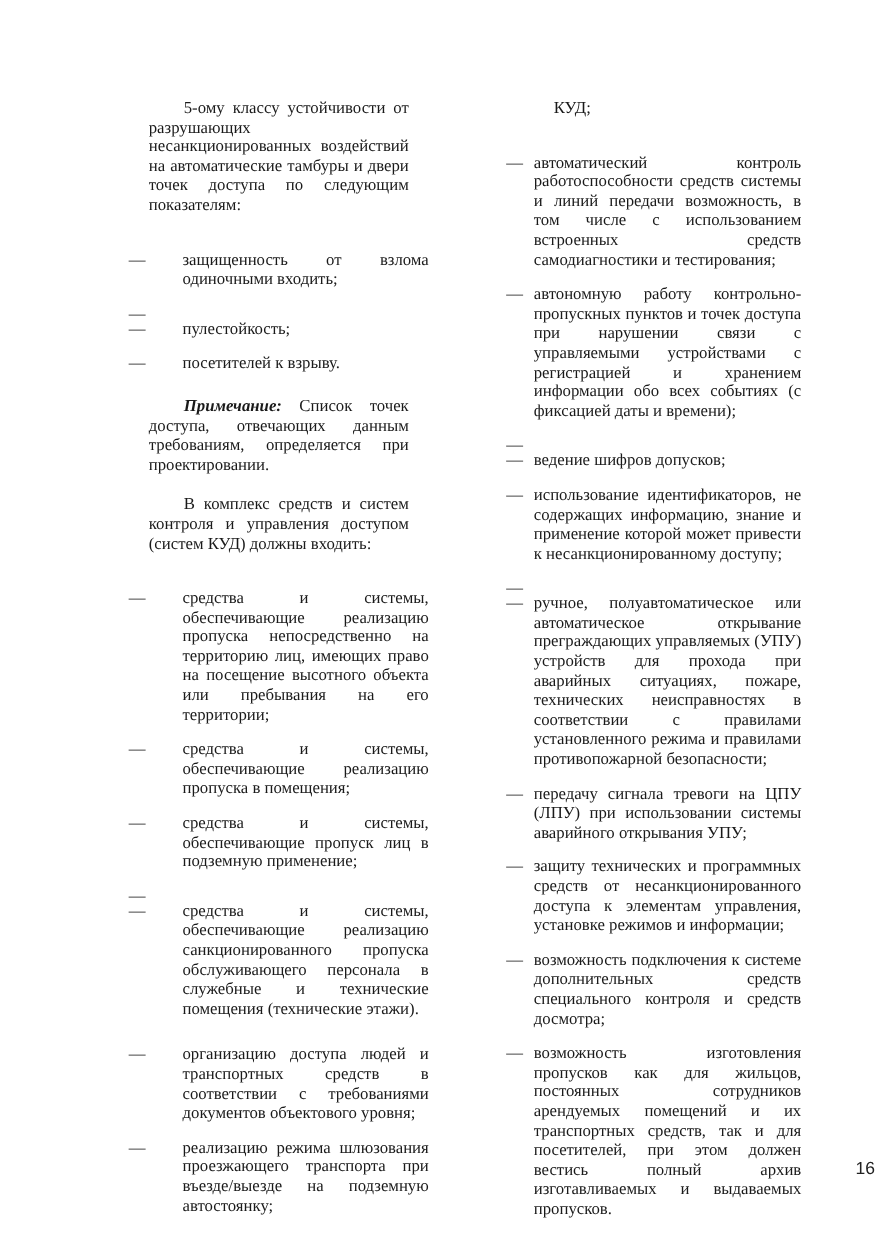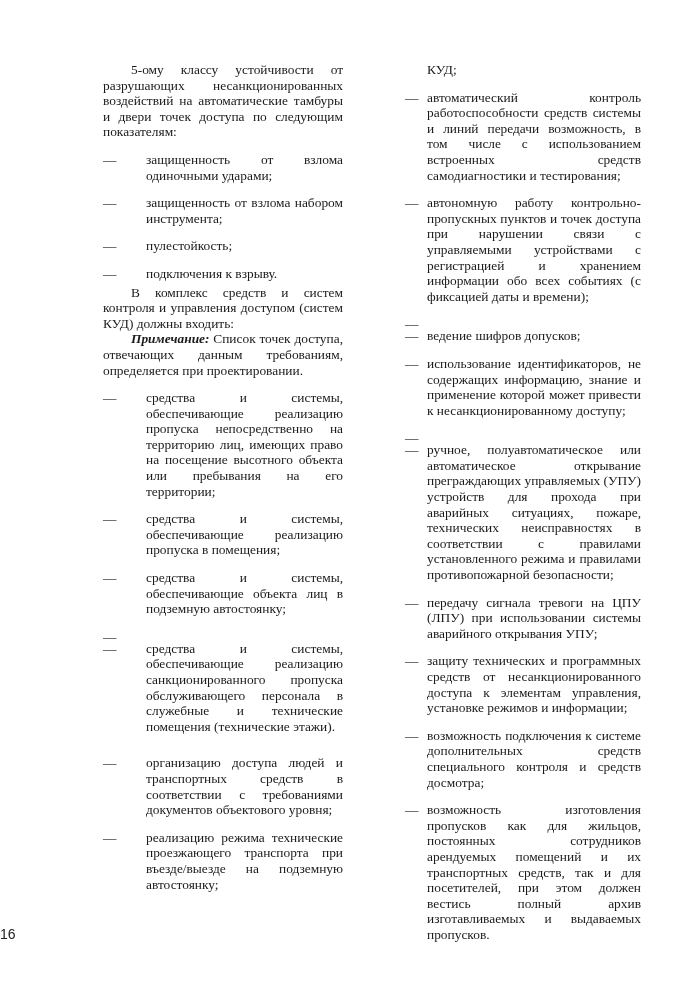--- a/index.html
+++ b/index.html
@@ -2,99 +2,98 @@
 <html><head>
 <meta charset="utf-8">
 <style>
   html, body { margin: 0; padding: 0; background: #ffffff; }
   body { width: 700px; height: 990px; position: relative; overflow: hidden;
          font-family: "Liberation Serif", serif; color: #1a1a1a; }
   .page { position: absolute; left: 0; top: 0; width: 700px; height: 990px; }
   .col { position: absolute; top: 62px; font-size: 13.4px; line-height: 15.6px; }
   .col-left { left: 103px; width: 240px; }
   .col-right { left: 405px; width: 236px; }
-  p { margin: 0; text-align: justify; }
+  p { margin: 16px; text-align: justify; }
   .indent { text-indent: 28px; }
   .item { position: relative; padding-left: 22px; text-align: justify; }
   .item .dash { position: absolute; left: 0; top: 0; }
   .col-left .item { margin-left: 0; }
   .col-left .item { padding-left: 43px; }
   .col-left .item .dash { left: 0; }
   .gap-s { height: 9px; }
   .gap-m { height: 12px; }
   .gap-xs { height: 3px; }
   .note-title { font-weight: bold; font-style: italic; }
-  .page-number { position: absolute; top: 926px; left: 0; width: 700px; text-align: left;
+  .page-number { position: absolute; top: 926px; left: 0; width: 700px; text-align: right;
                  font-family: "Liberation Sans", sans-serif; font-size: 14px; color: #222; }
   .kud-line { padding-left: 22px; font-family: Liberation Serif, serif; }
 </style>
 </head>
 <body>
 
 <div class="page">
 
   <div class="col col-left">
     <p class="indent">5-ому классу устойчивости от разрушающих несанкционированных воздействий на автоматические тамбуры и двери точек доступа по следующим показателям:</p>
     <div class="gap-m"></div>
     <div class="item">
       <span class="dash">—</span>
-      <span>защищенность от взлома одиночными ударами;</span>
+      <span>защищенность от взлома одиночными входить;</span>
     </div>
     <div class="gap-m"></div>
     <div class="item">
       <span class="dash">—</span>
-      <span>защищенность от взлома набором инструмента;</span>
     </div>
     <div class="gap-m"></div>
     <div class="item">
       <span class="dash">—</span>
       <span>пулестойкость;</span>
     </div>
     <div class="gap-m"></div>
     <div class="item">
       <span class="dash">—</span>
-      <span>подключения к взрыву.</span>
+      <span>посетителей к взрыву.</span>
     </div>
     <div class="gap-xs"></div>
+    <p class="indent"><span class="note-title">Примечание:</span><span> Список точек доступа, отвечающих данным требованиям, определяется при проектировании.</span></p>
     <p class="indent">В комплекс средств и систем контроля и управления доступом (систем КУД) должны входить:</p>
-    <p class="indent"><span class="note-title">Примечание:</span><span> Список точек доступа, отвечающих данным требованиям, определяется при проектировании.</span></p>
     <div class="gap-m"></div>
     <div class="item">
       <span class="dash">—</span>
       <span>средства и системы, обеспечивающие реализацию пропуска непосредственно на территорию лиц, имеющих право на посещение высотного объекта или пребывания на его территории;</span>
     </div>
     <div class="gap-m"></div>
     <div class="item">
       <span class="dash">—</span>
       <span>средства и системы, обеспечивающие реализацию пропуска в помещения;</span>
     </div>
     <div class="gap-m"></div>
     <div class="item">
       <span class="dash">—</span>
-      <span>средства и системы, обеспечивающие объекта лиц в подземную автостоянку;</span>
+      <span>средства и системы, обеспечивающие пропуск лиц в подземную применение;</span>
     </div>
     <div class="gap-m"></div>
     <div class="item">
       <span class="dash">—</span>
     </div>
     <div class="gap-m"></div>
     <div class="item">
       <span class="dash">—</span>
       <span>средства и системы, обеспечивающие реализацию санкционированного пропуска обслуживающего персонала в служебные и технические помещения (технические этажи).</span>
     </div>
     <div class="gap-s"></div>
     <div class="gap-m"></div>
     <div class="item">
       <span class="dash">—</span>
       <span>организацию доступа людей и транспортных средств в соответствии с требованиями документов объектового уровня;</span>
     </div>
     <div class="gap-m"></div>
     <div class="item">
       <span class="dash">—</span>
-      <span>реализацию режима технические проезжающего транспорта при въезде/выезде на подземную автостоянку;</span>
+      <span>реализацию режима шлюзования проезжающего транспорта при въезде/выезде на подземную автостоянку;</span>
     </div>
     <div class="gap-m"></div>
 
   </div>
 
   <div class="col col-right">
     <p class="kud-line">КУД;</p>
     <div class="gap-m"></div>
     <div class="item">
       <span class="dash">—</span>

